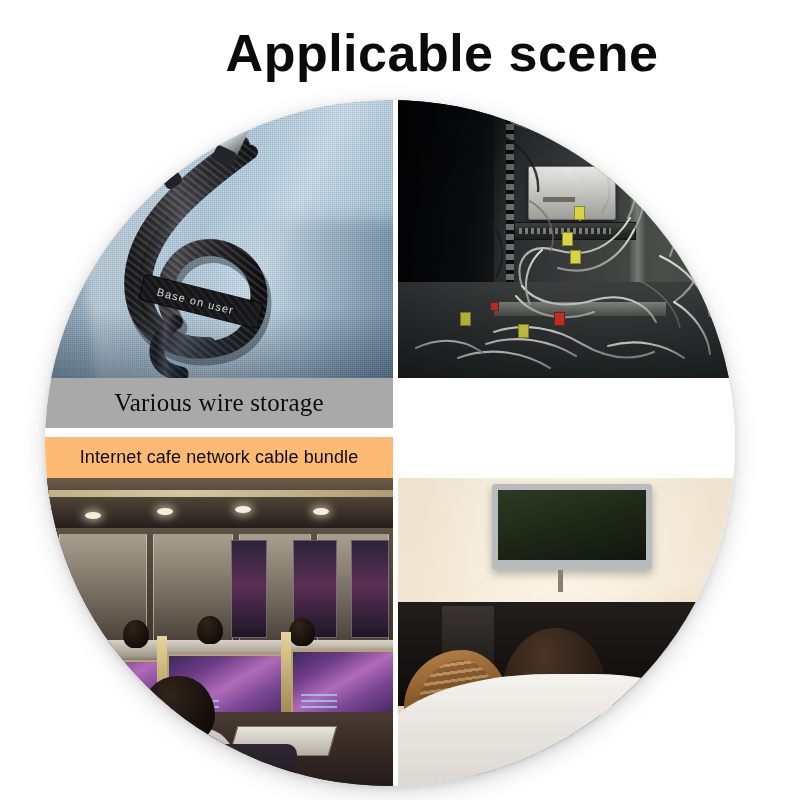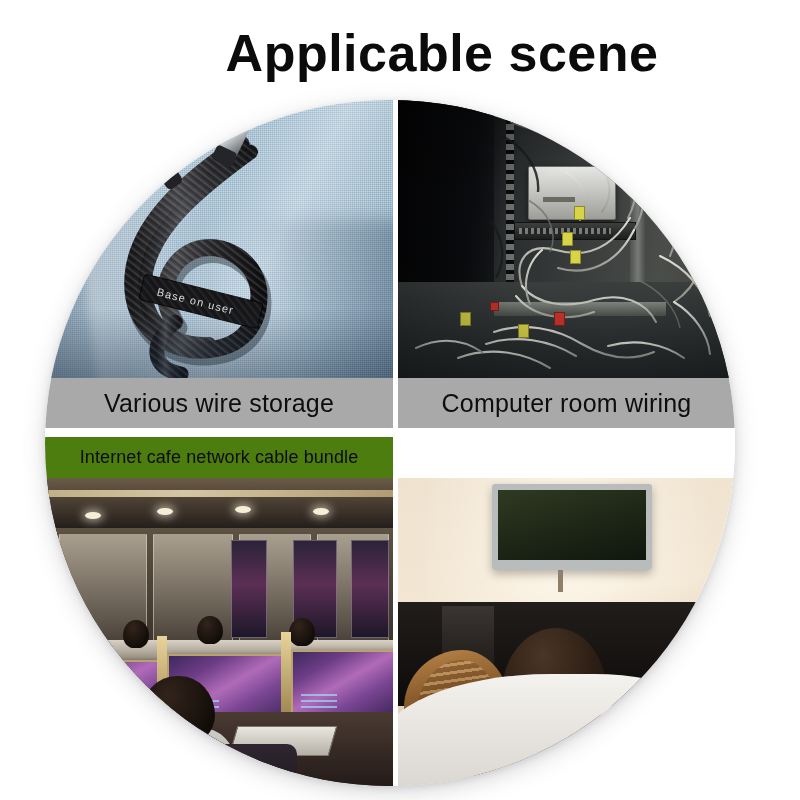--- a/index.html
+++ b/index.html
@@ -70,22 +70,22 @@
   
   .band {
     position: absolute;
     display: flex;
     align-items: center;
     justify-content: center;
     color: #0d0d0d;
     white-space: nowrap;
     overflow: hidden;
   }
-  .band-top   { top: 278px; height: 50px; background: #a9a9a9; }
-  .band-lower { top: 337px; height: 41px; background: #4d7c0f; }
+  .band-top   { top: 278px; height: 50px; background: #a9a9a9; font-family: Liberation Serif, serif; }
+  .band-lower { top: 337px; height: 41px; background: #fdba74; }
   .band-left  { left: 0;     width: 348px; }
   .band-right { left: 353px; width: 337px; }
 
   .band-top .band-label {
     font-size: 25px;
     font-weight: 400;
     letter-spacing: 0.2px;
   }
   .band-lower.band-left .band-label {
     font-size: 18px;
@@ -552,23 +552,20 @@
       <div class="tag tag-red" style="left:156px; top:212px;"></div>
       <div class="tag tag-red" style="left:92px;  top:202px; width:7px; height:7px;"></div>
 
       <div class="rack-vignette"></div>
     </div>
 
     <div class="band band-top band-left">
       <span class="band-label">Various wire storage</span>
     </div>
 
-    <div class="band band-top band-right">
-      <span class="band-label">Computer room wiring</span>
-    </div>
 
     <div class="seam-h"></div>
 
     <div class="band band-lower band-left">
       <span class="band-label">Internet cafe network cable bundle</span>
     </div>
 
 
     <div class="quad q-bl">
       <div class="cafe-bg"></div>

